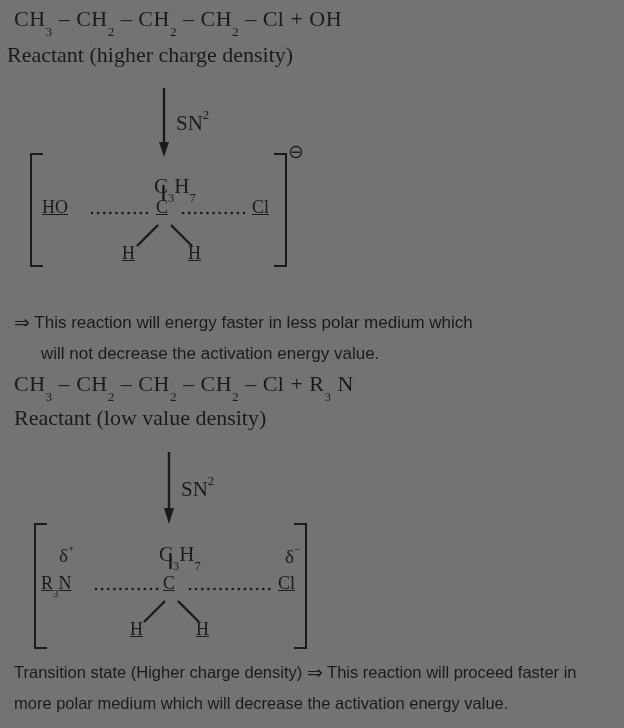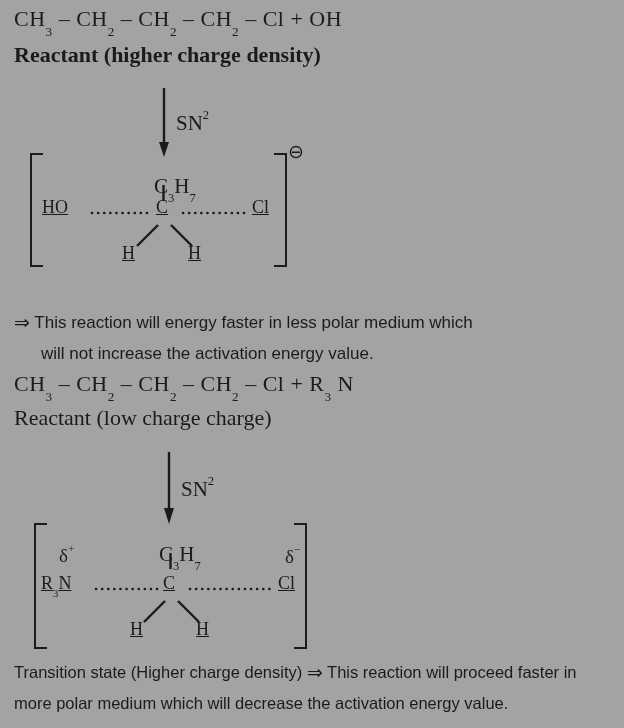--- a/index.html
+++ b/index.html
@@ -1,19 +1,19 @@
 <!DOCTYPE html>
 <html><head>
 <meta charset="utf-8">
 <style>
   * { margin:0; padding:0; box-sizing:border-box; }
   html,body { background:#ffffff; }
   .page {
     position:relative; width:624px; height:728px;
-    background:#a3a3a3; color:#1b1b1b; overflow:hidden;
+    background:#737373; color:#1b1b1b; overflow:hidden;
   }
   .abs { position:absolute; white-space:nowrap; }
   .serif { font-family:"Liberation Serif", serif; }
   .sans  { font-family:"Liberation Sans", sans-serif; }
   .formula   { font-size:22px; letter-spacing:0.5px; }
   .reactant  { font-size:22px; }
   .sn-label  { font-size:21px;margin-top:17px; }
   .atom      { font-size:18px;text-decoration:underline; }
   .small-cap { font-size:17px; }
   .bottom-cap{ font-size:16.5px; }
@@ -29,21 +29,21 @@
   .bond { stroke:#1b1b1b; stroke-width:2.4; }
   .dots { stroke:#1b1b1b; stroke-width:2.6; stroke-linecap:round; stroke-dasharray:0.1 6; }
 </style>
 </head>
 <body>
 
 <div class="page">
 
   <div class="abs serif formula" style="left:14px; top:6px;">CH<sub>3</sub> – CH<sub>2</sub> – CH<sub>2</sub> – CH<sub>2</sub> – Cl + OH</div>
 
-  <div class="abs serif reactant" style="left:14px; top:42px;font-weight:bold;">Reactant (higher charge density)</div>
+  <div class="abs serif reactant" style="left:7px; top:42px;">Reactant (higher charge density)</div>
 
   <svg class="abs" style="left:158px; top:88px;" width="16" height="70" viewBox="0 0 16 70">
     <line class="bond" x1="6" y1="0" x2="6" y2="56"></line>
     <polygon points="1,54 11,54 6,69" fill="#1b1b1b"></polygon>
   </svg>
   <div class="abs serif sn-label" style="left:176px; top:94px;">SN<sup>2</sup></div>
 
   <div class="abs" style="left:30px; top:140px; width:292px; height:136px;">
     <div class="abs bracket-l" style="left:0; top:13px; width:13px; height:114px;"></div>
     <div class="abs bracket-r" style="left:244px; top:13px; width:13px; height:114px;"></div>
@@ -63,25 +63,25 @@
     <div class="abs serif atom" style="left:222px; top:57px;">Cl</div>
     <div class="abs serif atom" style="left:92px; top:103px;">H</div>
     <div class="abs serif atom" style="left:158px; top:103px;">H</div>
   </div>
 
 
   <div class="abs sans small-cap" style="left:14px; top:311px;">
     <span class="glyph implies">⇒</span>
     <span>This reaction will energy faster in less polar medium which</span>
   </div>
-  <div class="abs sans small-cap" style="left:41px; top:344px;">will not increase the activation energy value.</div>
+  <div class="abs sans small-cap" style="left:41px; top:344px;">will not decrease the activation energy value.</div>
 
   <div class="abs serif formula" style="left:14px; top:371px;">CH<sub>3</sub> – CH<sub>2</sub> – CH<sub>2</sub> – CH<sub>2</sub> – Cl + R<sub>3</sub> N</div>
 
-  <div class="abs serif reactant" style="left:14px; top:405px;">Reactant (low charge charge)</div>
+  <div class="abs serif reactant" style="left:14px; top:405px;">Reactant (low value density)</div>
 
   <svg class="abs" style="left:163px; top:452px;" width="16" height="74" viewBox="0 0 16 74">
     <line class="bond" x1="6" y1="0" x2="6" y2="58"></line>
     <polygon points="1,56 11,56 6,72" fill="#1b1b1b"></polygon>
   </svg>
   <div class="abs serif sn-label" style="left:181px; top:460px;">SN<sup>2</sup></div>
 
   <div class="abs" style="left:33px; top:519px; width:292px; height:134px;">
     <div class="abs bracket-l" style="left:1px; top:4px; width:13px; height:126px;"></div>
     <div class="abs bracket-r" style="left:261px; top:4px; width:13px; height:126px;"></div>

